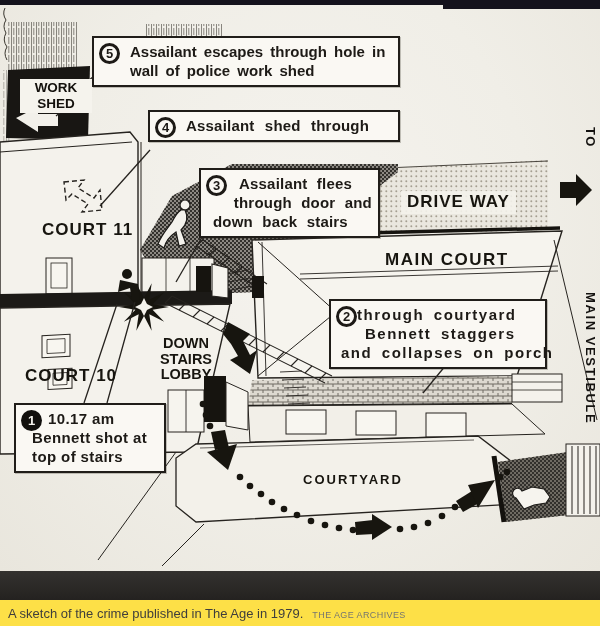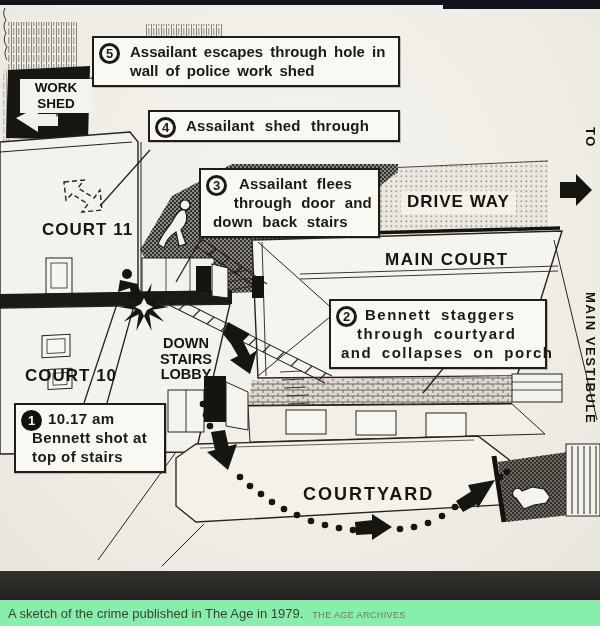--- a/index.html
+++ b/index.html
@@ -25,34 +25,34 @@
   #co2 .ln{word-spacing:4px;letter-spacing:1.5px;}
   #co2 .l1{padding-left:28px;} #co2 .l2{padding-left:20px;} #co2 .l3{padding-left:4px;}
   #co1 .ln{letter-spacing:.4px;}
   #co1 .l1{padding-left:26px;} #co1 .l2{padding-left:10px;} #co1 .l3{padding-left:10px;}
 
   
   .mlabel{position:absolute;font-weight:bold;color:#17150f;white-space:nowrap;}
   .lab-court11{left:42px;top:220px;font-size:17px;letter-spacing:1px;}
   .lab-court10{left:25px;top:366px;font-size:17px;letter-spacing:1px;}
   .lab-maincourt{left:385px;top:250px;font-size:17px;letter-spacing:1.5px;}
-  .lab-courtyard{left:303px;top:484px;font-size:18px;letter-spacing:2px;}
+  .lab-courtyard{left:303px;top:472px;font-size:13px;letter-spacing:2px;}
   .lab-driveway{left:401px;top:191px;font-size:17px;letter-spacing:1px;background:#f4f2ebE6;
       padding:1px 6px 2px 6px;}
   .lab-lobby{left:155px;top:336px;font-size:14.5px;line-height:15.5px;width:62px;text-align:center;}
   .lab-workshed{left:20px;top:79px;width:72px;font-size:13.5px;line-height:16px;text-align:center;
       background:#f5f3ed;color:#14110d;padding:1px 0;}
   .vlabel{position:absolute;writing-mode:vertical-rl;font-weight:bold;font-size:13px;
       letter-spacing:1.6px;color:#141210;white-space:nowrap;}
   .lab-to{left:583px;top:127px;}
   .lab-vestibule{left:583px;top:292px;}
 
   .divider{position:absolute;top:571px;left:0;width:600px;height:29px;
       background:linear-gradient(#34322f,#242220);}
-  .caption{position:absolute;top:600px;left:0;width:600px;height:26px;background:#86efac;
+  .caption{position:absolute;top:600px;left:0;width:600px;height:26px;background:#fde047;
       display:flex;align-items:center;padding-left:8px;box-sizing:border-box;}
   .cap-main{font-size:13px;color:#3f3e3c;}
   .cap-credit{font-size:9px;color:#76756f;margin-left:9px;letter-spacing:.4px;padding-top:3px;}
 </style>
 </head>
 <body>
 
 <div class="stage">
   <div class="sketch">
 
@@ -267,22 +267,22 @@
       <div class="ln l1">Assailant shed through</div>
     </div>
     <div class="co" id="co3" style="left:199px;top:168px;width:181px;">
       <span class="badge ring">3</span>
       <div class="ln l1">Assailant flees</div>
       <div class="ln l2">through door and</div>
       <div class="ln l3">down back stairs</div>
     </div>
     <div class="co" id="co2" style="left:329px;top:299px;width:218px;">
       <span class="badge ring">2</span>
+      <div class="ln l2">through courtyard</div>
       <div class="ln l1">Bennett staggers</div>
-      <div class="ln l2">through courtyard</div>
       <div class="ln l3">and collapses on porch</div>
     </div>
     <div class="co" id="co1" style="left:14px;top:403px;width:152px;">
       <span class="badge fill">1</span>
       <div class="ln l1">10.17 am</div>
       <div class="ln l2">Bennett shot at</div>
       <div class="ln l3">top of stairs</div>
     </div>
   </div>
 

